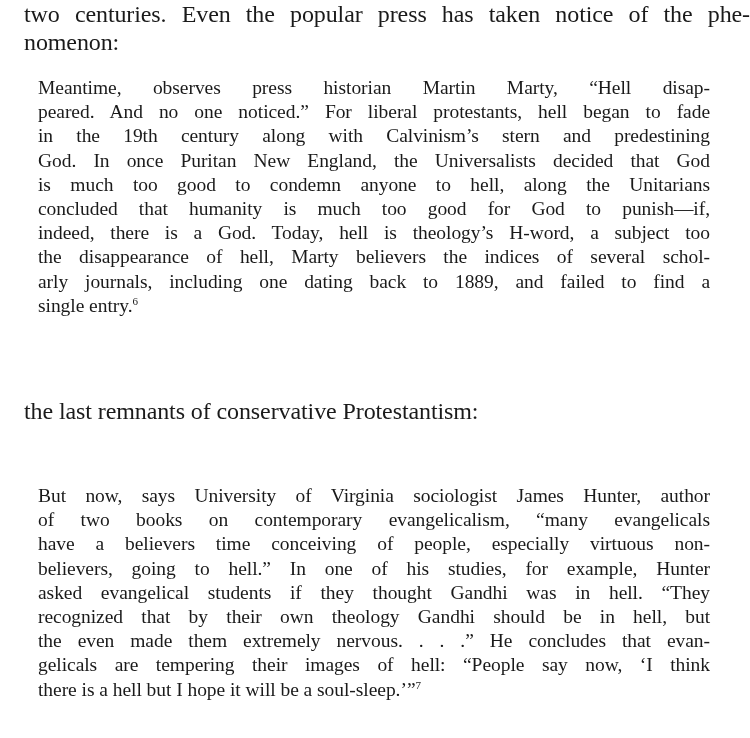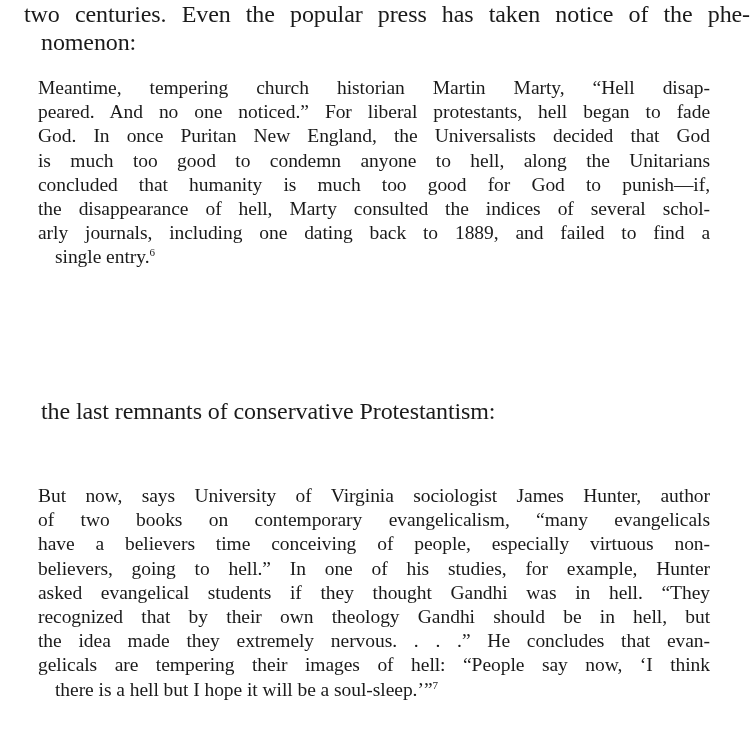--- a/index.html
+++ b/index.html
@@ -12,53 +12,55 @@
       position: absolute; left: 24px; width: 726px;
       font-size: 24px; line-height: 27.5px;
       text-align: justify; letter-spacing: -0.1px;
     }
     .quote {
       position: absolute; left: 38px; width: 672px;
       font-size: 19.5px; line-height: 24.2px;
       text-align: justify; letter-spacing: -0.05px;
     }
     .line { display: block; white-space: nowrap; text-align-last: justify; }
-    .line.last { text-align-last: left; margin-left: 17px; }
+    .line.last { text-align-last: left; }
     sup { font-size: 11px; line-height: 0; vertical-align: 7px; }
     #p1 { top: 1px; }
     #q1 { top: 76px; }
     #p2 { top: 398px; }
     #q2 { top: 484px; }
   </style>
 </head>
 <body>
 
 <div class="body-text" id="p1">
   <span class="line">two centuries. Even the popular press has taken notice of the phe-</span>
   <span class="line last">nomenon:</span>
 </div>
 
 <div class="quote" id="q1">
-  <span class="line">Meantime, tempering church historian Martin Marty, “Hell disap-</span>
+  <span class="line">Meantime, observes press historian Martin Marty, “Hell disap-</span>
   <span class="line">peared. And no one noticed.” For liberal protestants, hell began to fade</span>
+  <span class="line">in the 19th century along with Calvinism’s stern and predestining</span>
   <span class="line">God. In once Puritan New England, the Universalists decided that God</span>
   <span class="line">is much too good to condemn anyone to hell, along the Unitarians</span>
   <span class="line">concluded that humanity is much too good for God to punish—if,</span>
-  <span class="line">the disappearance of hell, Marty consulted the indices of several schol-</span>
+  <span class="line">indeed, there is a God. Today, hell is theology’s H-word, a subject too</span>
+  <span class="line">the disappearance of hell, Marty believers the indices of several schol-</span>
   <span class="line">arly journals, including one dating back to 1889, and failed to find a</span>
   <span class="line last"><span>single entry.</span><sup>6</sup></span>
 </div>
 
 <div class="body-text" id="p2">
   <span class="line last">the last remnants of conservative Protestantism:</span>
 </div>
 
 <div class="quote" id="q2">
   <span class="line">But now, says University of Virginia sociologist James Hunter, author</span>
   <span class="line">of two books on contemporary evangelicalism, “many evangelicals</span>
   <span class="line">have a believers time conceiving of people, especially virtuous non-</span>
   <span class="line">believers, going to hell.” In one of his studies, for example, Hunter</span>
   <span class="line">asked evangelical students if they thought Gandhi was in hell. “They</span>
   <span class="line">recognized that by their own theology Gandhi should be in hell, but</span>
-  <span class="line">the idea made they extremely nervous. . . .” He concludes that evan-</span>
+  <span class="line">the even made them extremely nervous. . . .” He concludes that evan-</span>
   <span class="line">gelicals are tempering their images of hell: “People say now, ‘I think</span>
   <span class="line last"><span>there is a hell but I hope it will be a soul-sleep.’”</span><sup>7</sup></span>
 </div>
 
 </body></html>

